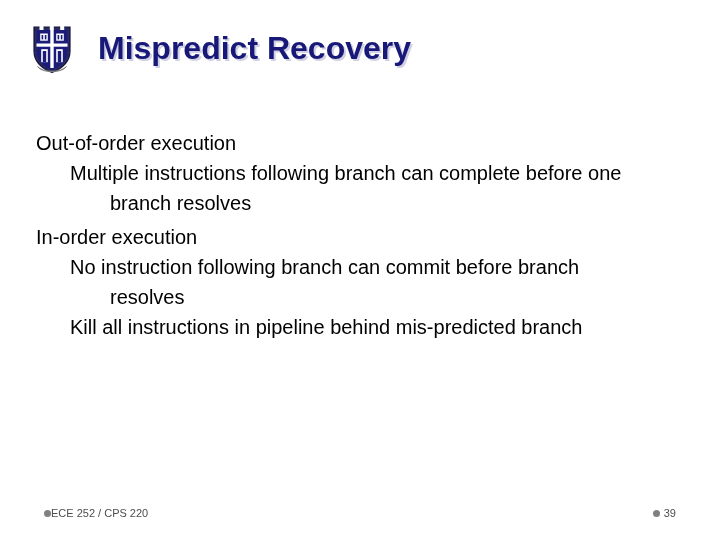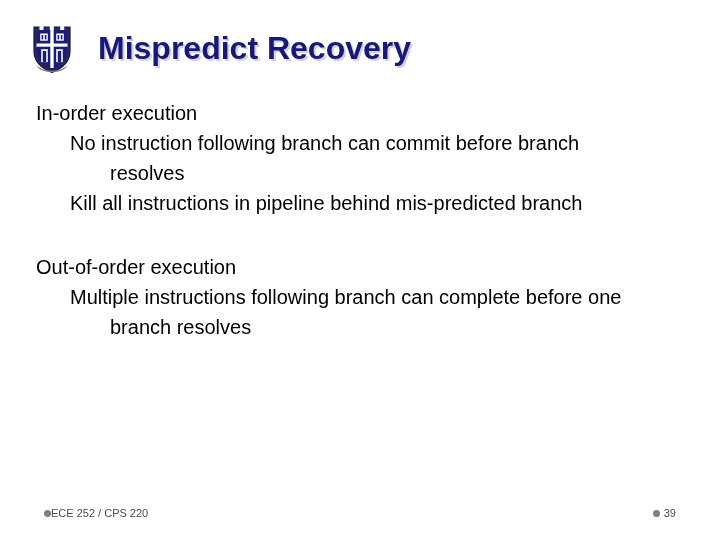--- a/index.html
+++ b/index.html
@@ -161,29 +161,29 @@
 
         <path d="M6.5 45.5 C12 51.5 30 51.5 35.5 45.5 C31 52.5 11 52.5 6.5 45.5 Z" fill="#d8d8d8" stroke="#6a6a6a" stroke-width="0.7"></path>
       </svg>
     </div>
 
     <div class="slide-title">Mispredict Recovery</div>
   </div>
 
   <div class="slide-body">
 
+    <div class="bullet-group group-1">
+      <div class="bullet level-0">Out-of-order execution</div>
+      <div class="bullet level-1">Multiple instructions following branch can complete before one branch resolves</div>
+    </div>
+
     <div class="bullet-group group-0">
       <div class="bullet level-0">In-order execution</div>
       <div class="bullet level-1">No instruction following branch can commit before branch resolves</div>
       <div class="bullet level-1">Kill all instructions in pipeline behind mis-predicted branch</div>
-    </div>
-
-    <div class="bullet-group group-1">
-      <div class="bullet level-0">Out-of-order execution</div>
-      <div class="bullet level-1">Multiple instructions following branch can complete before one branch resolves</div>
     </div>
   </div>
 
   <div class="slide-footer">
     <div class="footer-left">
       <span class="footer-dot"></span>
       <span class="footer-text">ECE 252 / CPS 220</span>
     </div>
     <div class="footer-right">
       <span class="footer-dot"></span>

